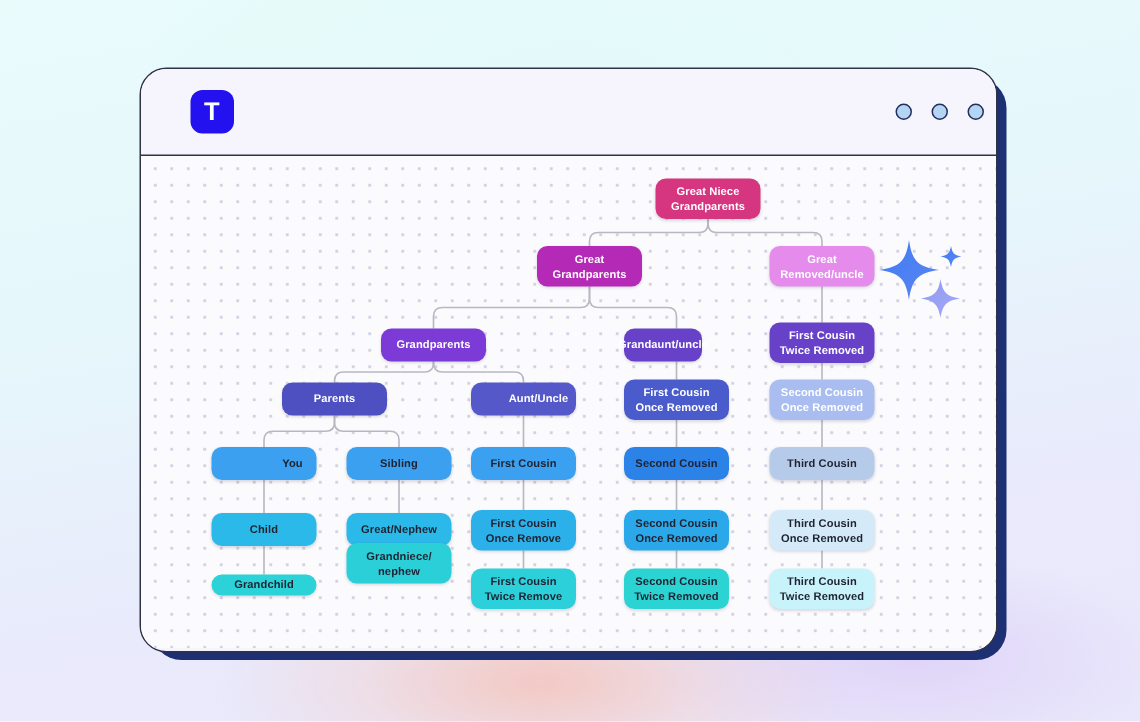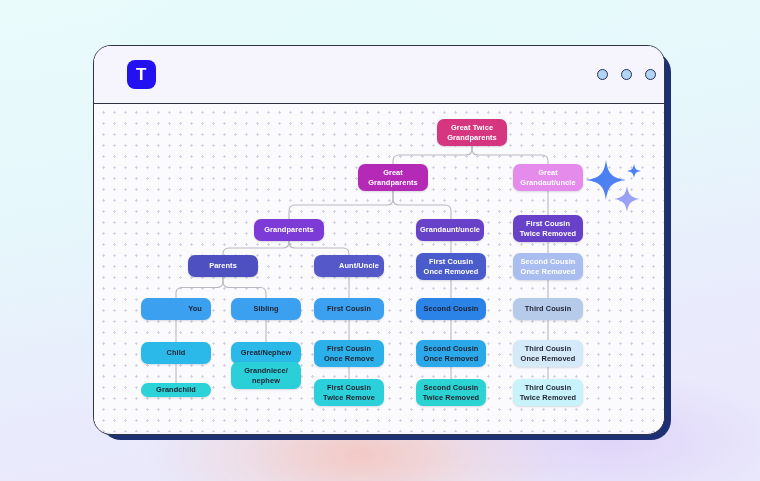--- a/index.html
+++ b/index.html
@@ -123,40 +123,40 @@
         <path d="M 454 216 L 454 236" fill="none" stroke="#b8b8c2" stroke-width="1.1"></path>
         <path d="M 82 260 L 82 279" fill="none" stroke="#b8b8c2" stroke-width="1.1"></path>
         <path d="M 172 260 L 172 275" fill="none" stroke="#b8b8c2" stroke-width="1.1"></path>
         <path d="M 255 263 L 255 275" fill="none" stroke="#b8b8c2" stroke-width="1.1"></path>
         <path d="M 357 263 L 357 275" fill="none" stroke="#b8b8c2" stroke-width="1.1"></path>
         <path d="M 454 263 L 454 275" fill="none" stroke="#b8b8c2" stroke-width="1.1"></path>
       </svg>
     <div id="nodes-layer">
         <div class="node" style="left: 343px; top: 15px; width: 70px; height: 27px; background: rgb(214, 54, 127);">
           <span>
-            <div>Great Twice</div>
+            <div>Great Niece</div>
             <div>Grandparents</div>
           </span>
         </div>
         <div class="node" style="left: 264px; top: 60px; width: 70px; height: 27px; background: rgb(180, 42, 182);">
           <span>
             <div>Great</div>
             <div>Grandparents</div>
           </span>
         </div>
         <div class="node" style="left: 419px; top: 60px; width: 70px; height: 27px; background: rgb(228, 139, 236);">
           <span>
             <div>Great</div>
-            <div>Grandaut/uncle</div>
+            <div>Removed/uncle</div>
           </span>
         </div>
         <div class="node" style="left: 160px; top: 115px; width: 70px; height: 22px; background: rgb(124, 58, 214);">
           <span>Grandparents</span>
         </div>
-        <div class="node" style="left: 322px; top: 115px; width: 68px; height: 22px; background: rgb(103, 66, 200);">
+        <div class="node" style="left: 322px; top: 115px; width: 52px; height: 22px; background: rgb(103, 66, 200);">
           <span>Grandaunt/uncle</span>
         </div>
         <div class="node" style="left: 419px; top: 111px; width: 70px; height: 27px; background: rgb(103, 66, 200);">
           <span>
             <div>First Cousin</div>
             <div>Twice Removed</div>
           </span>
         </div>
         <div class="node" style="left: 94px; top: 151px; width: 70px; height: 22px; background: rgb(78, 79, 192); justify-content: center;">
           <span>Parents</span>

